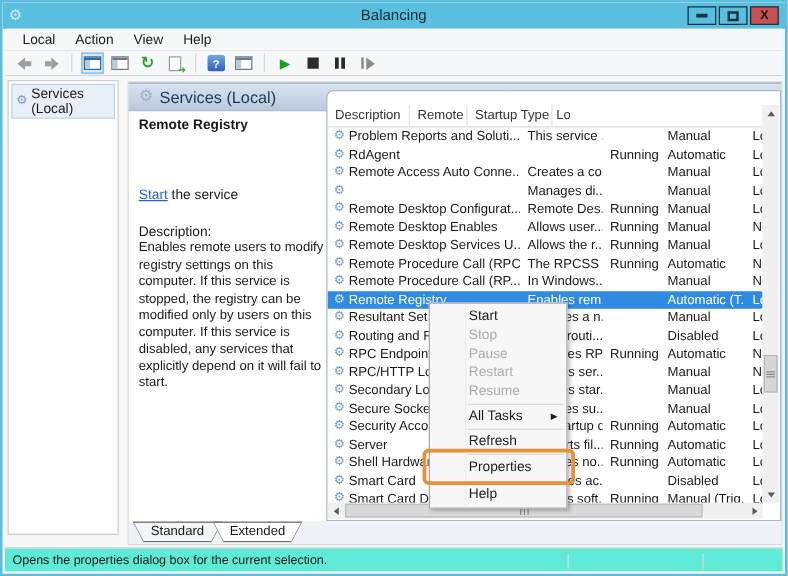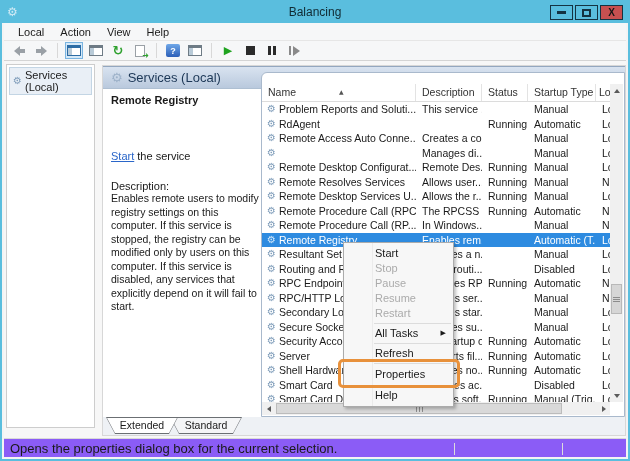--- a/index.html
+++ b/index.html
@@ -110,22 +110,22 @@
   .tabs { position:absolute; left:0; right:0; bottom:0; height:18px; background:#eef1f5; display:flex; padding-left:3px; }
   .tab { position:relative; height:17px; margin-right:-8px; }
   .tab .outer { position:absolute; inset:0; background:#6b6f73;
                 clip-path:polygon(0 0,100% 0,calc(100% - 9px) 100%,9px 100%); }
   .tab .inner { position:absolute; inset:1px 1px 1px 1px; background:#fff;
                 clip-path:polygon(0 0,100% 0,calc(100% - 8px) 100%,8px 100%);
                 display:flex; align-items:flex-start; justify-content:center; padding-top:1px; font-size:10.5px; }
   .tab.t1 { z-index:2; } .tab.t2 { z-index:1; } .tab.t2 .inner { background:#f4f5f7; }
 
   
-  .statusbar { position:absolute; left:2px; right:2px; bottom:2px; height:19px; background:#8b5cf6;
-               border-top:1px solid #d9d9d9; display:flex; align-items:center; padding-left:6px; font-size:13px; }
+  .statusbar { position:absolute; left:2px; right:2px; bottom:2px; height:19px; background:#5eead4;
+               border-top:1px solid #d9d9d9; display:flex; align-items:center; padding-left:6px; font-size:10px; }
   .sdiv { position:absolute; top:4px; width:1px; height:12px; background:#dcdcdc; }
 
   
   .cmenu { position:absolute; left:341px; top:240px; width:111px; height:165px; background:#f7f7f7;
            border:1px solid #ababab; box-shadow:2px 2px 3px rgba(0,0,0,.25); z-index:20; padding-top:3px; }
   .cmenu:before { content:""; position:absolute; left:28px; top:0; bottom:0; width:1px; background:#ebebeb; }
   .mitem { position:relative; height:15px; line-height:15px; padding-left:31px; }
   .mitem.dis { color:#ababab; }
   .mitem.b { font-weight:normal; height:17px; line-height:17px; }
   .mitem .sub { position:absolute; right:7px; top:0; font-size:7px; font-family:"DejaVu Sans",sans-serif; color:#1a1a1a; }
@@ -234,23 +234,22 @@
 
       <div class="info">
         <div class="svc-name">Remote Registry</div>
         <div class="svc-action"><span class="link">Start</span><span> the service</span></div>
         <div class="desc-label">Description:</div>
         <div class="desc-text">Enables remote users to modify registry settings on this computer. If this service is stopped, the registry can be modified only by users on this computer. If this service is disabled, any services that explicitly depend on it will fail to start.</div>
       </div>
 
       <div class="tablepanel">
         <div class="thead">
-          <div class="hcell c0"><span>Name</span><span class="sort">▲</span></div>
           <div class="hcell c1">Description</div>
-          <div class="hcell c2">Status</div>
+          <div class="hcell c2">Remote</div>
           <div class="hcell c3">Startup Type</div>
           <div class="hcell c4">Log</div>
         </div>
         <div class="tbody">
             <div class="trow">
               <span class="cell cname c0">
                 <span class="gear">⚙</span>
                 <span>Problem Reports and Soluti...</span>
               </span>
               <span class="cell c1">This service ...</span>
@@ -293,21 +292,21 @@
                 <span>Remote Desktop Configurat...</span>
               </span>
               <span class="cell c1">Remote Des...</span>
               <span class="cell c2">Running</span>
               <span class="cell c3">Manual</span>
               <span class="cell c4">Loc</span>
             </div>
             <div class="trow">
               <span class="cell cname c0">
                 <span class="gear">⚙</span>
-                <span>Remote Resolves Services</span>
+                <span>Remote Desktop Enables</span>
               </span>
               <span class="cell c1">Allows user...</span>
               <span class="cell c2">Running</span>
               <span class="cell c3">Manual</span>
               <span class="cell c4">Net</span>
             </div>
             <div class="trow">
               <span class="cell cname c0">
                 <span class="gear">⚙</span>
                 <span>Remote Desktop Services U...</span>
@@ -481,38 +480,38 @@
               <i></i>
               <i></i>
             </div>
           <div class="arr right">
               <i class="tri-rt"></i>
             </div>
         </div>
       </div>
 
       <div class="tabs">
+        <div class="tab t2" style="width:72px">
+          <div class="outer"></div>
+            <div class="inner">Standard</div>
+        </div>
         <div class="tab t1" style="width:72px">
           <div class="outer"></div>
             <div class="inner">Extended</div>
-        </div>
-        <div class="tab t2" style="width:72px">
-          <div class="outer"></div>
-            <div class="inner">Standard</div>
         </div>
       </div>
     </div>
   </div>
 
   <div class="cmenu" id="cmenu">
       <div class="mitem">Start</div>
       <div class="mitem dis">Stop</div>
       <div class="mitem dis">Pause</div>
+      <div class="mitem dis">Restart</div>
       <div class="mitem dis">Resume</div>
-      <div class="mitem dis">Restart</div>
       <div class="msep"></div>
       <div class="mitem">All Tasks<span class="sub">▶</span></div>
       <div class="msep"></div>
       <div class="mitem">Refresh</div>
       <div class="msep"></div>
       <div class="mitem b">Properties</div>
       <div class="msep"></div>
       <div class="mitem">Help</div>
     </div>
 

